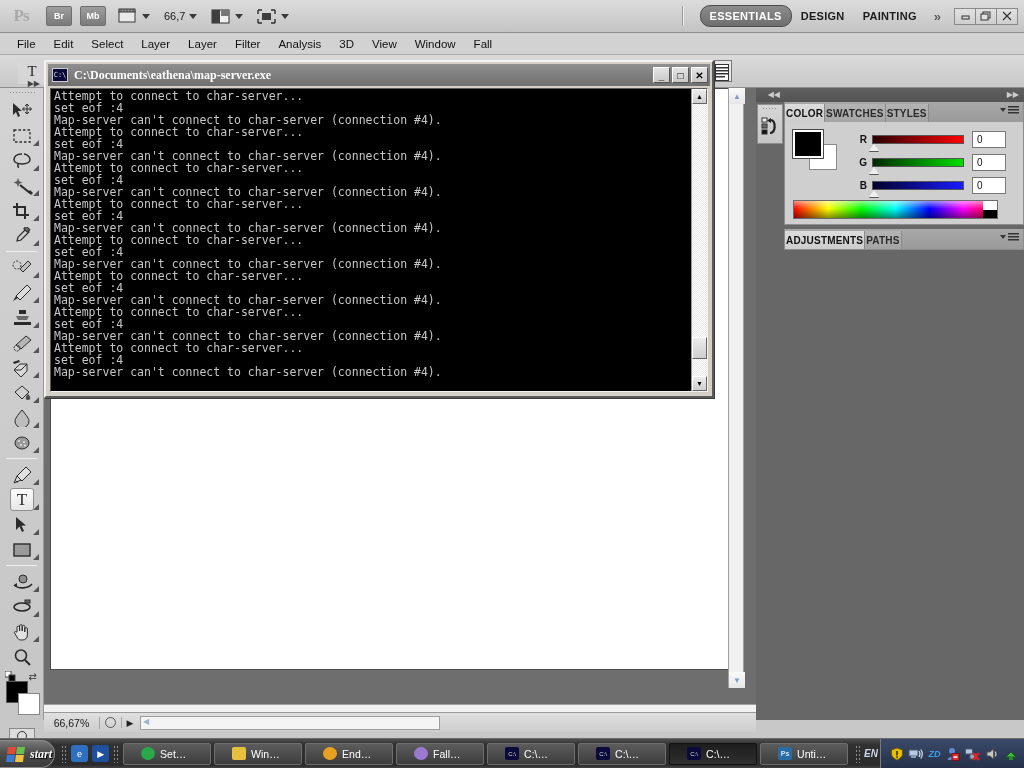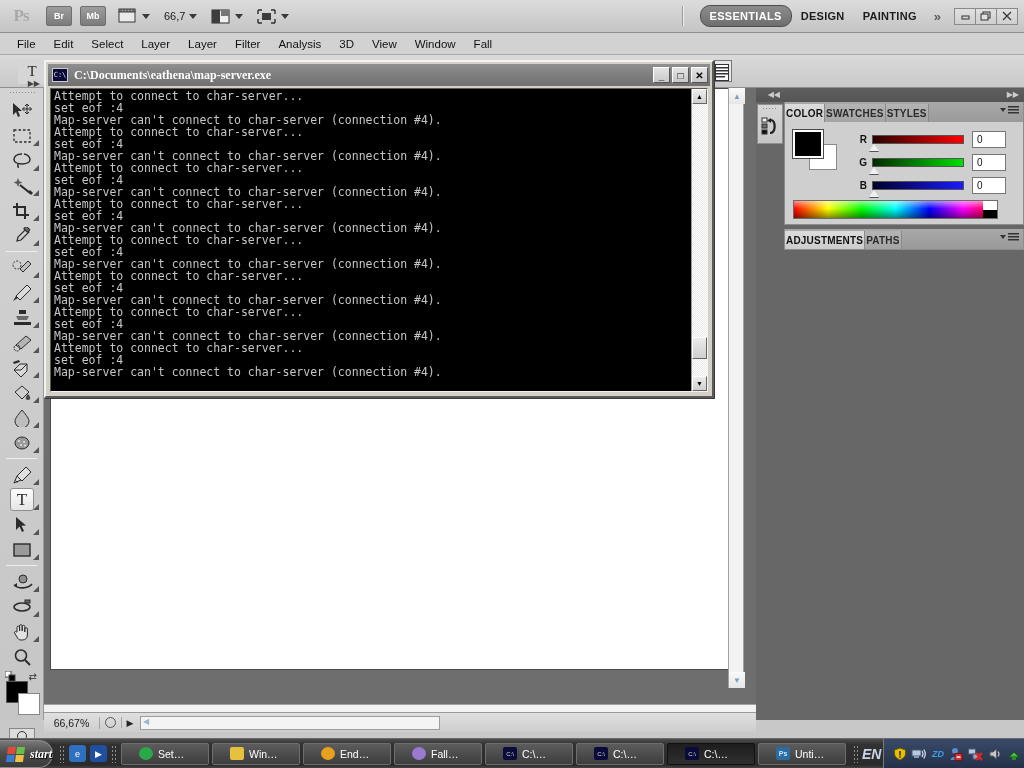--- a/index.html
+++ b/index.html
@@ -274,21 +274,21 @@
     height:22px; min-width:88px; max-width:92px; padding:0 17px;
     background:linear-gradient(#5c5c5c,#3d3d3d);
     border:1px solid #6e6e6e; border-radius:2px;
     display:flex; align-items:center; gap:5px;
     color:#fff; font-size:10.5px; overflow:hidden; white-space:nowrap;
   }
   .task.active { background:linear-gradient(#1d1d1d,#2f2f2f); border:1px solid #111; }
   .task .ic{ width:14px;height:13px; flex:none; display:flex;align-items:center;justify-content:center; font-size:8px; border-radius:2px;}
   .tray { display:flex; align-items:center; gap:4px; padding:0 6px 0 8px; height:30px;
     background:linear-gradient(#3a4a68,#243048); border-left:1px solid #7a7a7a;}
-  .lang { color:#c9d4e8; font-size:14px; font-weight:bold; font-style:italic; margin-right:2px;}
+  .lang { color:#c9d4e8; font-size:10px; font-weight:bold; font-style:italic; margin-right:2px;}
   .tray-ic{ width:15px;height:15px; display:flex;align-items:center;justify-content:center; font-size:10px;}
 </style>
 </head>
 <body>
 
 <div id="app">
 
   <div class="appbar">
     <div class="ps-logo">Ps</div>
     <div class="ab-btn">Br</div>

